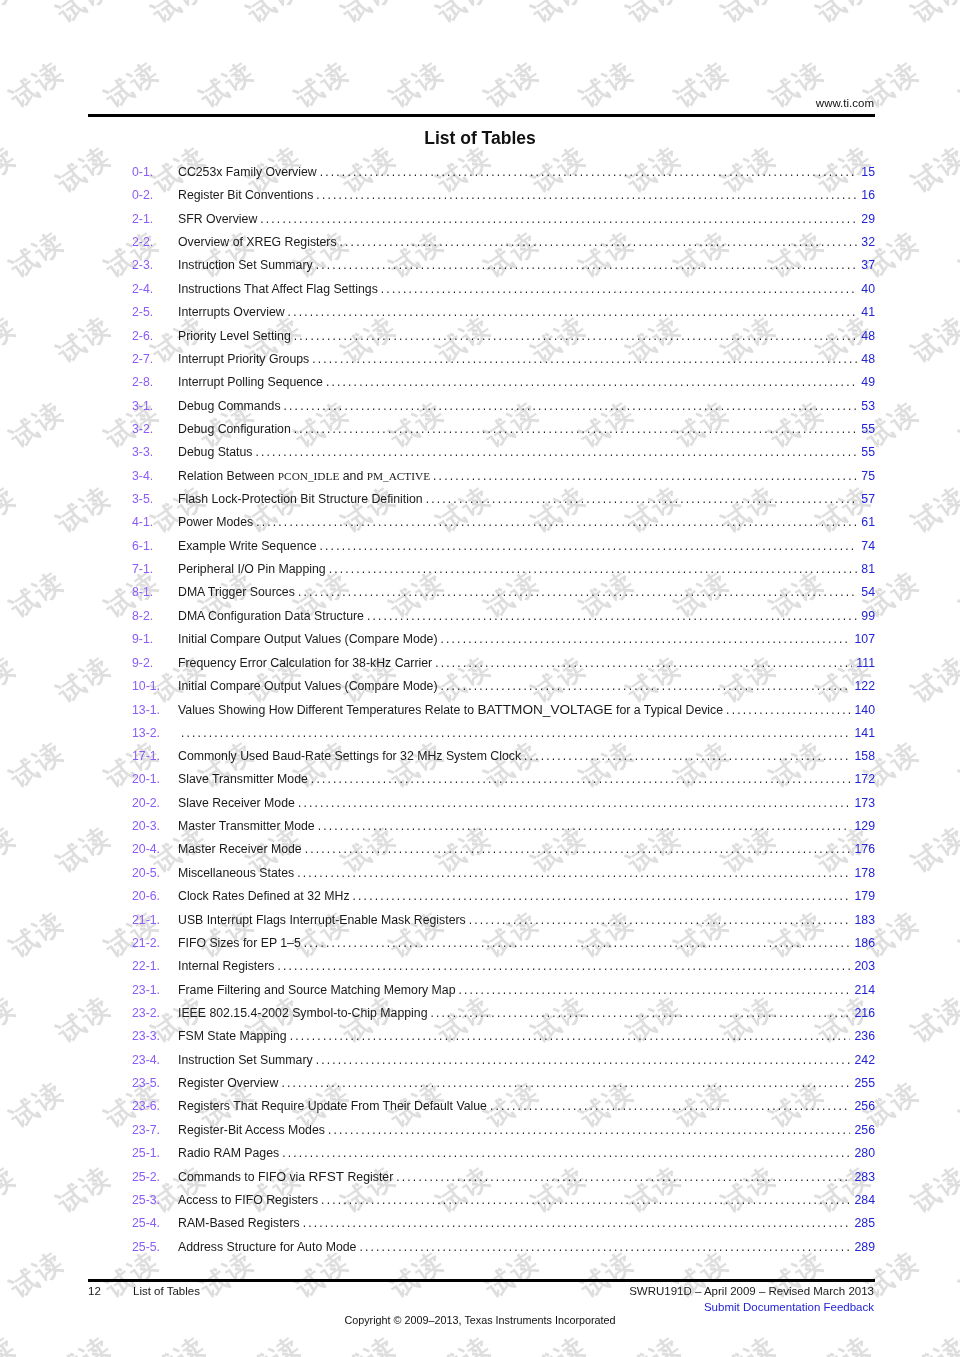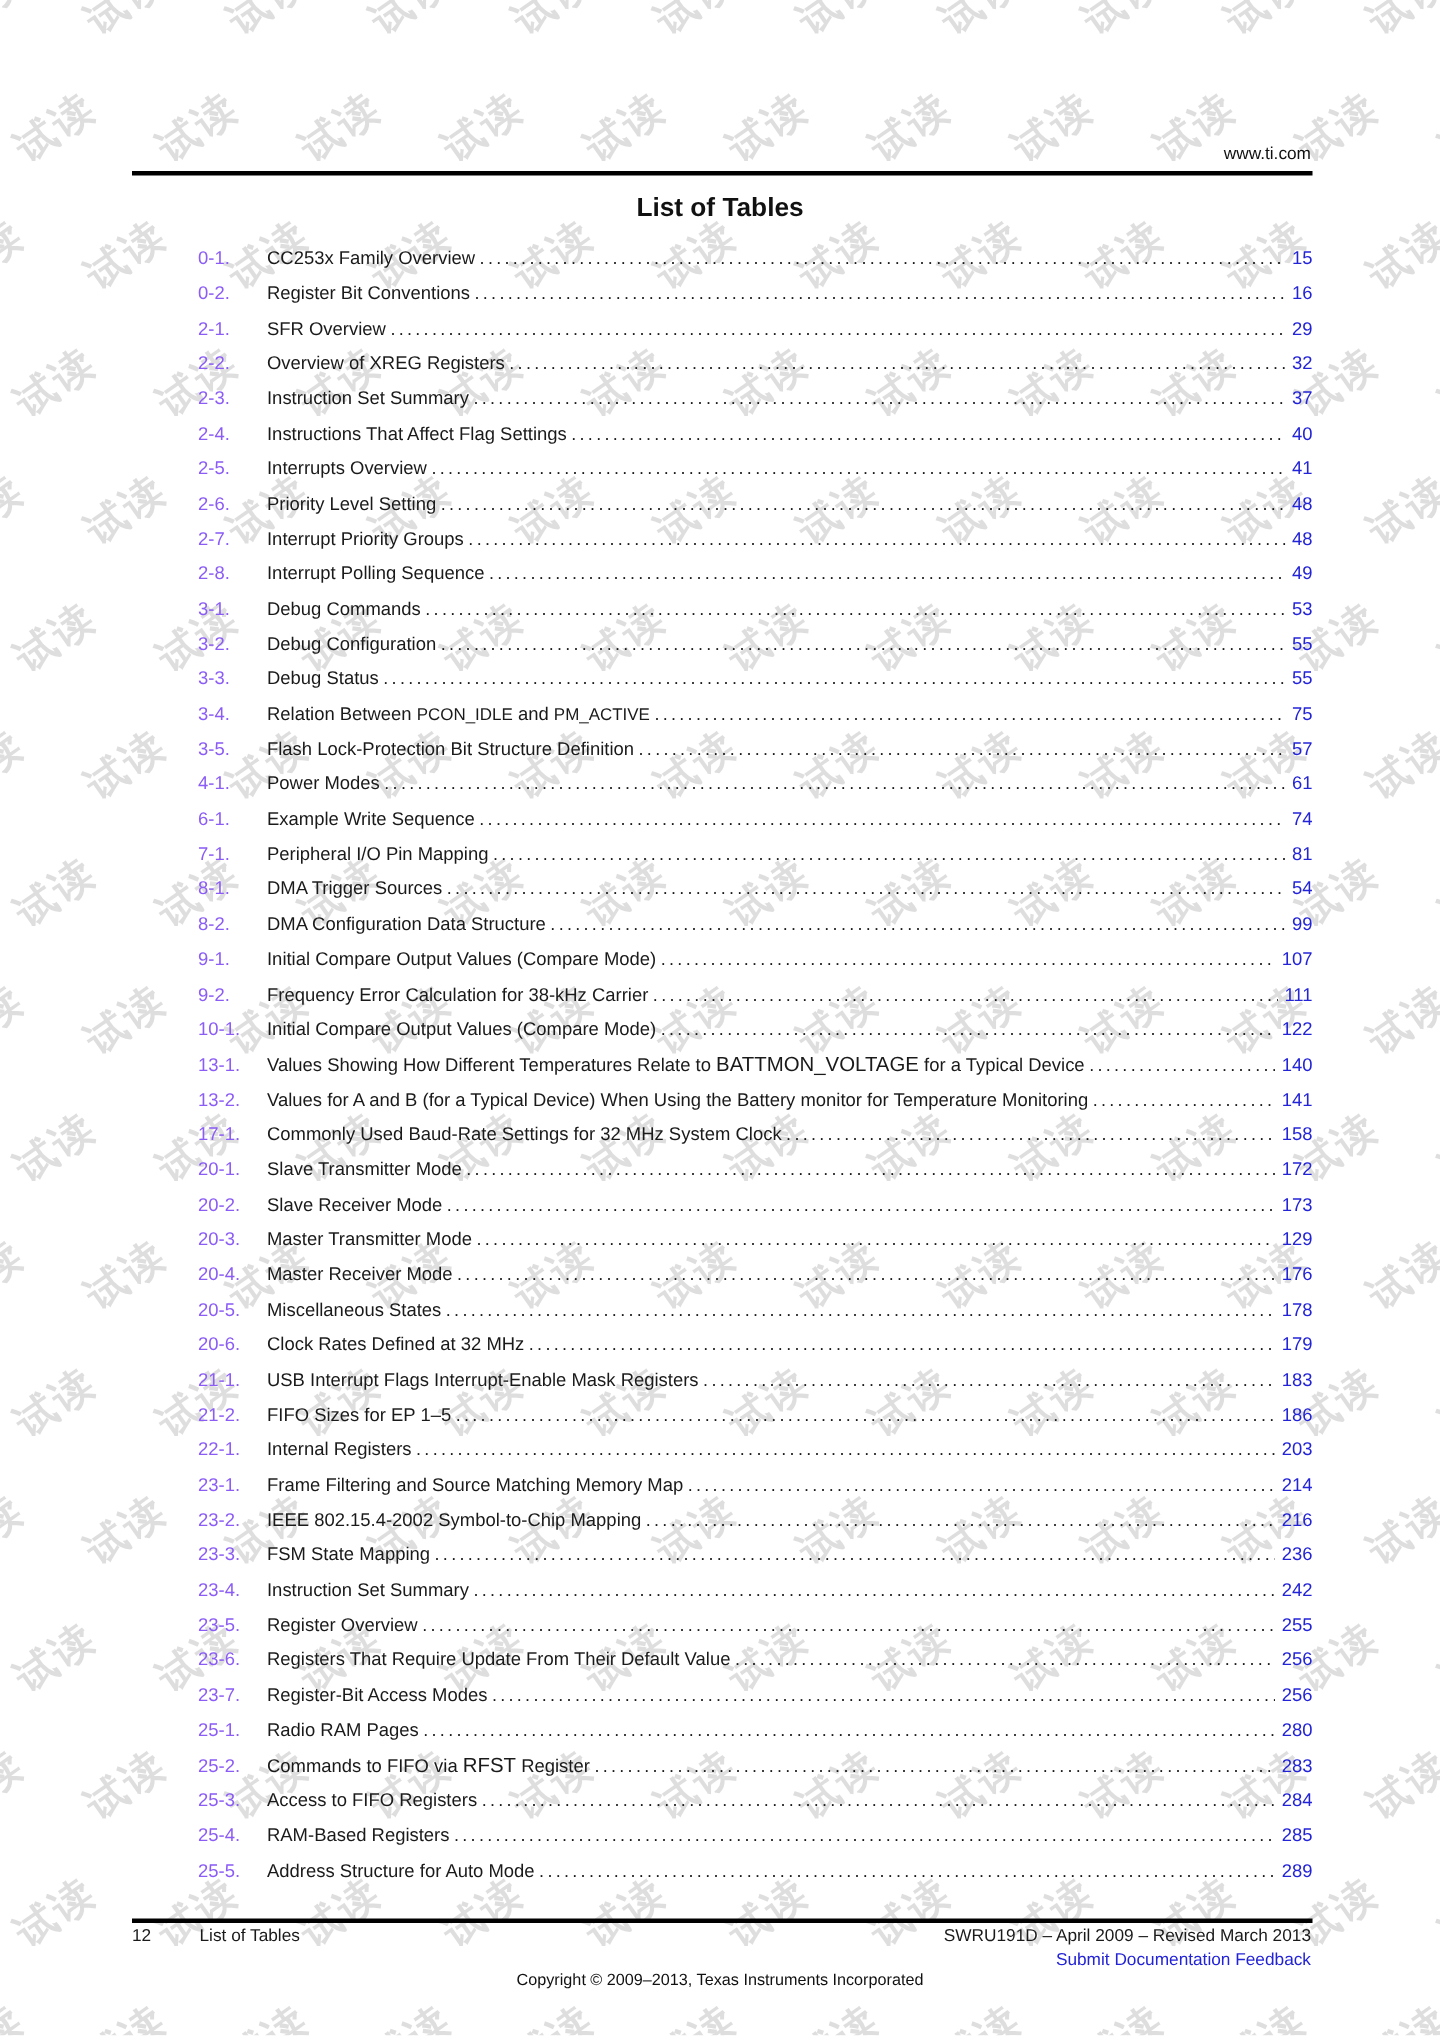--- a/index.html
+++ b/index.html
@@ -25,21 +25,21 @@
   .website{position:absolute;top:97px;right:86px;font-size:11.5px;color:#111;}
   .rule-top{position:absolute;left:88px;right:85px;top:114px;height:2.5px;background:#000;}
   
   .doc-title{position:absolute;top:128px;left:0;right:0;text-align:center;
              font-size:17.5px;font-weight:bold;color:#111;}
   
   .lot{position:absolute;left:132px;right:85px;top:165px;}
   .lot-row{display:flex;align-items:baseline;height:23.37px;font-size:12.3px;}
   .lot-num{flex:0 0 46px;color:#8b5cf6;}
   .lot-title{white-space:nowrap;}
-  .lot-title .mono{font-family:Liberation Sans, sans-serif;font-size:11.3px;}
+  .lot-title .mono{font-family:Liberation Serif, serif;font-size:11.3px;}
   .lot-title .reg{font-size:13.6px;}
   .lot-dots{flex:1;min-width:0;overflow:hidden;white-space:nowrap;letter-spacing:2.2px;
             font-size:12px;color:#1a1a1a;padding:0 2px 0 3px;}
   .lot-page{color:var(--link,#2323d7);padding-left:4px;}
   
   .rule-bottom{position:absolute;left:88px;right:85px;top:1279px;height:2.5px;background:#000;}
   .footer-pageno{position:absolute;left:88px;top:1285px;font-size:11.5px;}
   .footer-section{position:absolute;left:133px;top:1285px;font-size:11.5px;}
   .footer-doccode{position:absolute;right:86px;top:1285px;font-size:11.5px;}
   .footer-feedback{position:absolute;right:86px;top:1301px;font-size:11.5px;color:var(--link,#2323d7);}
@@ -387,21 +387,20 @@
           <span class="lot-page">122</span>
         </div>
         <div class="lot-row">
           <span class="lot-num">13-1.</span>
           <span class="lot-title"><span>Values Showing How Different Temperatures Relate to </span><span class="reg">BATTMON_VOLTAGE</span><span> for a Typical Device</span></span>
           <span class="lot-dots">............................................................................................................................................................................................................................</span>
           <span class="lot-page">140</span>
         </div>
         <div class="lot-row">
           <span class="lot-num">13-2.</span>
-          <span class="lot-title"><span>Values for A and B (for a Typical Device) When Using the Battery monitor for Temperature Monitoring</span></span>
           <span class="lot-dots">............................................................................................................................................................................................................................</span>
           <span class="lot-page">141</span>
         </div>
         <div class="lot-row">
           <span class="lot-num">17-1.</span>
           <span class="lot-title"><span>Commonly Used Baud-Rate Settings for 32 MHz System Clock</span></span>
           <span class="lot-dots">............................................................................................................................................................................................................................</span>
           <span class="lot-page">158</span>
         </div>
         <div class="lot-row">

